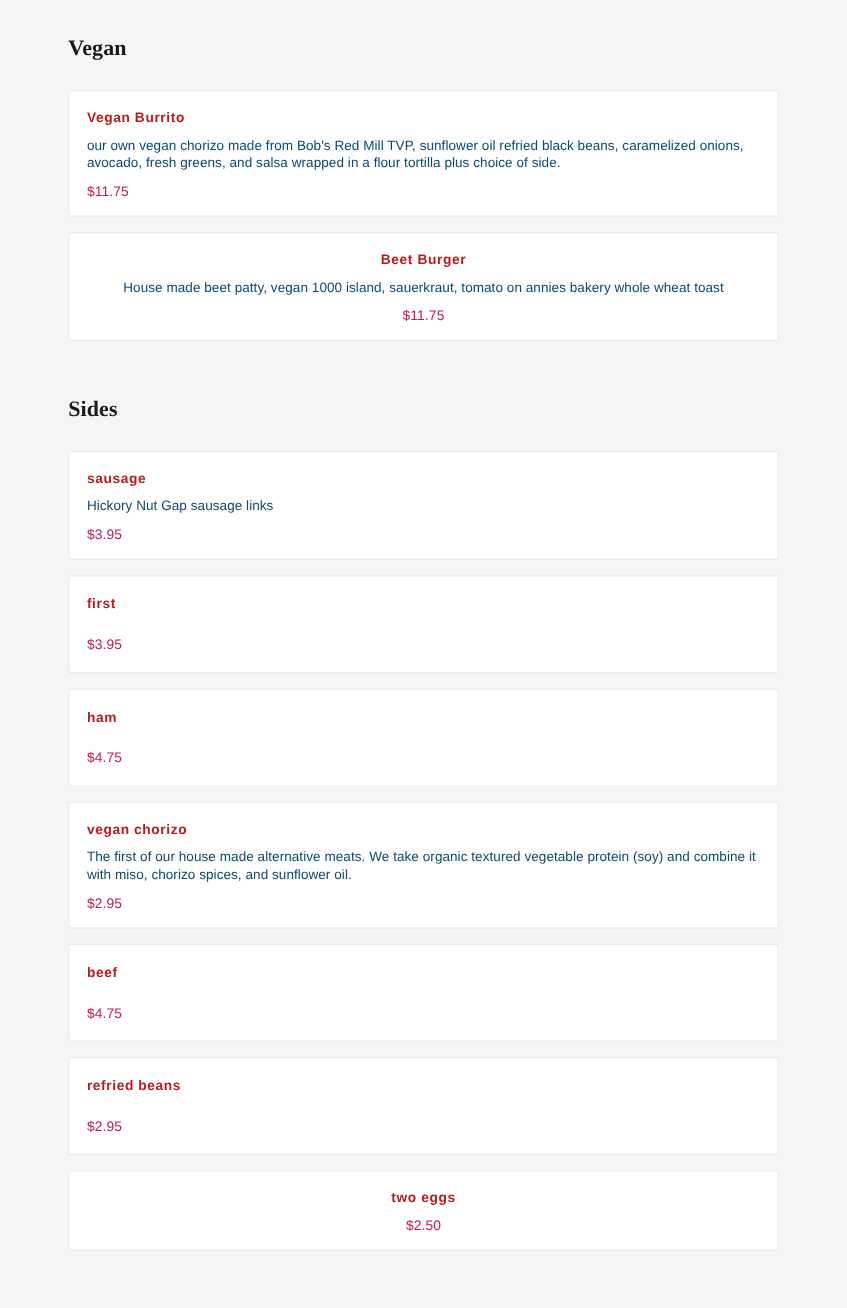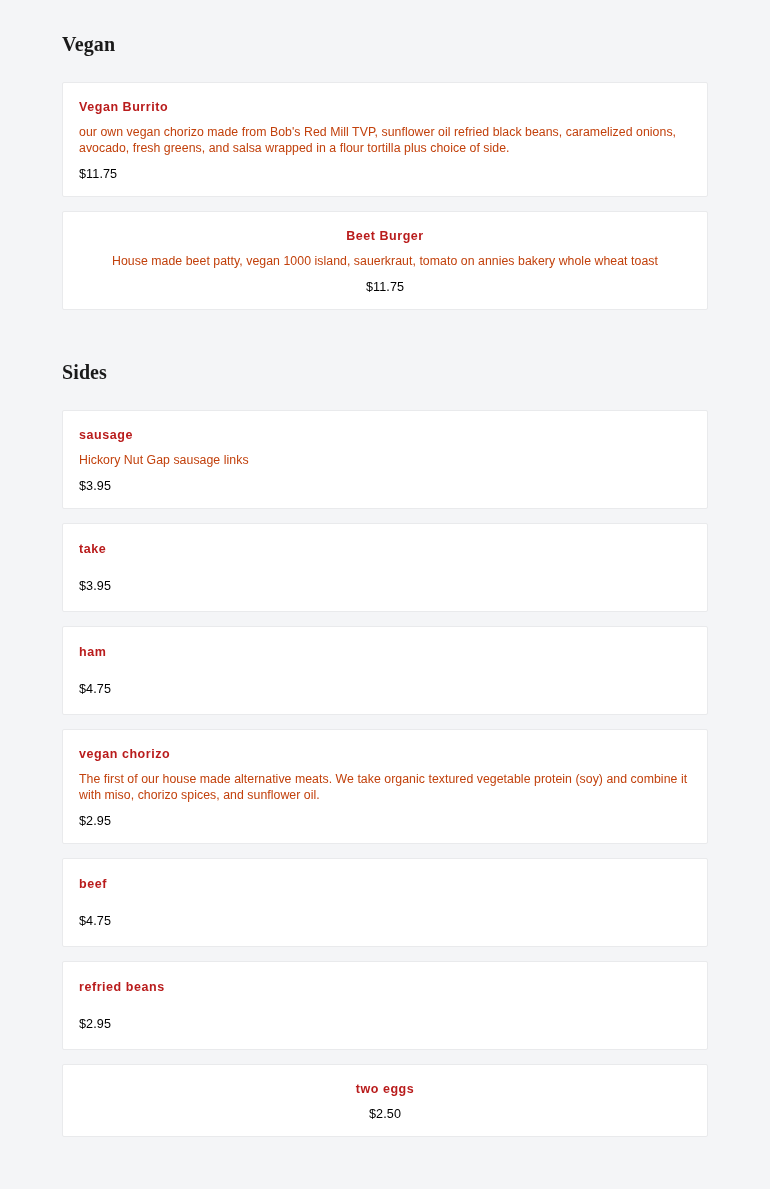--- a/index.html
+++ b/index.html
@@ -68,33 +68,33 @@
     color: #b91c1c;
     letter-spacing: 0.55px;
     margin-bottom: 9px;
   }
 
   .item-desc {
     font-family: "Liberation Sans", sans-serif;
     font-weight: 400;
     font-size: 12.3px;
     line-height: 16px;
-    color: #c2410c;
+    color: #0c4a6e;
     letter-spacing: 0.05px;
     margin-bottom: 10px;
   }
 
   .item-desc:empty { display: none; }
 
   .item-price {
     font-family: "Liberation Sans", sans-serif;
     font-weight: 400;
     font-size: 12.6px;
     line-height: 16px;
-    color: #000000;
+    color: #be185d;
     letter-spacing: 0.1px;
   }
 
   
   .card.no-desc .item-title { margin-bottom: 21px; }
   .card.no-desc { padding-top: 17px; padding-bottom: 17px; }
 </style>
 </head>
 <body>
 
@@ -119,21 +119,21 @@
         <div class="spacer-between-sections"></div>
         <div class="section">
           <h2 class="section-heading">Sides</h2>
           <div class="card-list">
             <div class="card">
               <div class="item-title">sausage</div>
               <div class="item-desc">Hickory Nut Gap sausage links</div>
               <div class="item-price">$3.95</div>
             </div>
             <div class="card no-desc">
-              <div class="item-title">take</div>
+              <div class="item-title">first</div>
               <div class="item-price">$3.95</div>
             </div>
             <div class="card no-desc">
               <div class="item-title">ham</div>
               <div class="item-price">$4.75</div>
             </div>
             <div class="card">
               <div class="item-title">vegan chorizo</div>
               <div class="item-desc">The first of our house made alternative meats. We take organic textured vegetable protein (soy) and combine it with miso, chorizo spices, and sunflower oil.</div>
               <div class="item-price">$2.95</div>

